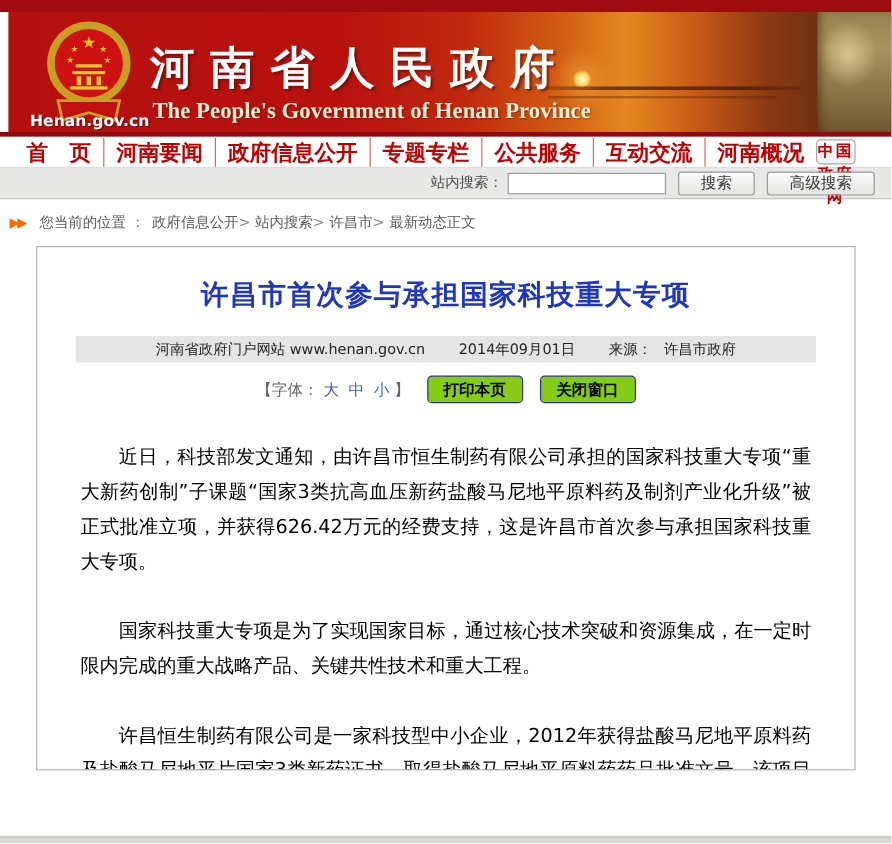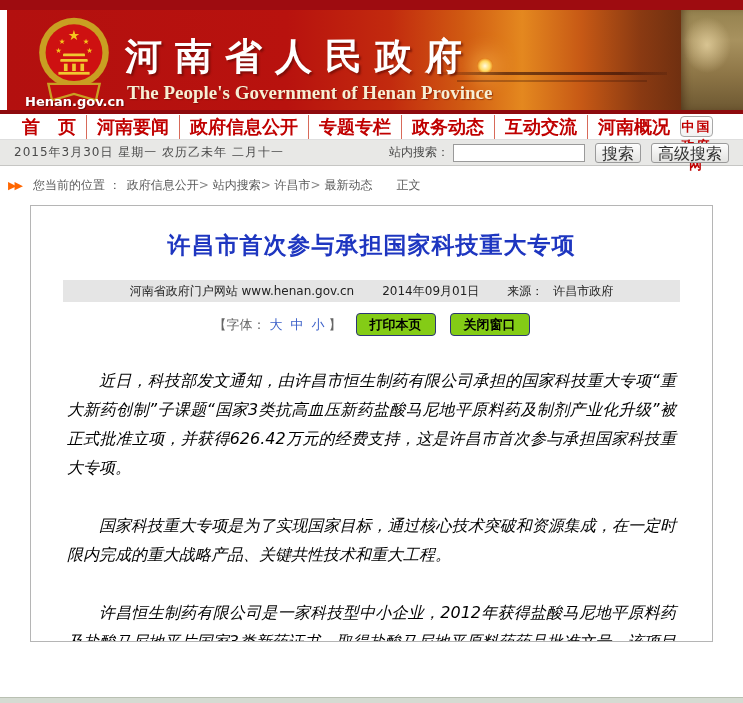--- a/index.html
+++ b/index.html
@@ -83,36 +83,36 @@
     display: flex; align-items: center; padding: 0 14px; font-size: 12px; color: #4a4a4a;
   }
   .date-text { flex: 0 0 auto; letter-spacing: 1px; }
   .search-zone { margin-left: auto; display: flex; align-items: center; }
   .search-label { color: #4a4a4a; font-size: 12px; margin-right: 4px; }
   .search-input {
     width: 132px; height: 18px; border: 1px solid #9a9a9a; background: #ffffff;
     font-size: 12px; padding: 0 3px; outline: none;
   }
   .mini-btn {
-    height: 20px; margin-left: 10px; padding: 0 6px;
+    height: 20px; margin-left: 10px; padding: 0 18px;
     background: linear-gradient(180deg, #fdfdfd, #e3e3e1);
     border: 1px solid #9a9a9a; border-radius: 3px;
-    font-size: 16px; color: #333; cursor: pointer; white-space: nowrap;
+    font-size: 13px; color: #333; cursor: pointer; white-space: nowrap;
   }
 
   
   .breadcrumb {
     margin: 9px 0 0 8px; height: 20px; display: flex; align-items: center;
     font-size: 12px; color: #5a5a5a;
   }
   .crumb-arrows { color: #ff6600; font-size: 11px; letter-spacing: -2px; margin-right: 12px; }
   .crumb-prefix { margin-right: 6px; }
   .crumb { color: #5a5a5a; cursor: pointer; text-decoration: none; }
   .crumb + .crumb::before { content: " > "; color: #888; cursor: default; }
-  .crumb-current { margin-left: 24px; }
+  .crumb-current { margin-left: 0; }
 
   
   .article-box {
     margin: 10px 30px 0 30px; width: 683px; height: 437px;
     border: 1px solid #b5b5b5; background: #fff; overflow: hidden;
   }
   .article-title {
     margin-top: 24px; text-align: center; color: #1e36c0;
     font-size: 23px; font-weight: bold; letter-spacing: 1px;
   }
@@ -129,21 +129,21 @@
   }
   .font-size-link { color: #3a5fc8; cursor: pointer; margin: 0 4px; text-decoration: none; }
   .win-btn {
     margin-left: 14px; height: 23px; padding: 0 13px;
     background: #84cc16; border: 1px solid #2c3577; border-radius: 4px;
     font-size: 13px; font-weight: bold; color: #000; cursor: pointer; white-space: nowrap;
   }
   .article-body { margin-top: 30px; }
   .article-body p {
     margin: 0 36px 29px 36px; text-indent: 2em;
-    font-size: 16px; line-height: 29px; color: #000; text-align: justify; font-style: italic;
+    font-size: 16px; line-height: 29px; color: #000; text-align: justify;
   }
 
   
   .footer-strip {
     position: absolute; left: 0; bottom: 0; width: 100%; height: 6px;
     background: #d5dbd2; border-top: 1px solid #b9c0b2;
   }
 </style>
 </head>
 <body>
@@ -178,29 +178,28 @@
   <div class="banner-subtitle">The People's Government of Henan Province</div>
 </div>
 <div class="banner-bottom-strip"></div>
 
 <div class="nav-bar">
   <div class="nav-links">
     <a class="nav-item">首　页</a>
     <a class="nav-item">河南要闻</a>
     <a class="nav-item">政府信息公开</a>
     <a class="nav-item">专题专栏</a>
-    <a class="nav-item">政务动态</a>
+    <a class="nav-item">公共服务</a>
     <a class="nav-item">互动交流</a>
     <a class="nav-item">河南概况</a>
   </div>
   <div class="gov-portal-btn">中国政府网</div>
 </div>
 
 <div class="date-bar">
-  <span class="date-text">2015年3月30日 星期一 农历乙未年 二月十一</span>
   <div class="search-zone">
     <span class="search-label">站内搜索：</span>
     <input class="search-input" type="text" value="" style="">
     <button class="mini-btn">搜索</button>
     <button class="mini-btn">高级搜索</button>
   </div>
 </div>
 
 <div class="breadcrumb">
   <span class="crumb-arrows">▶▶</span>

